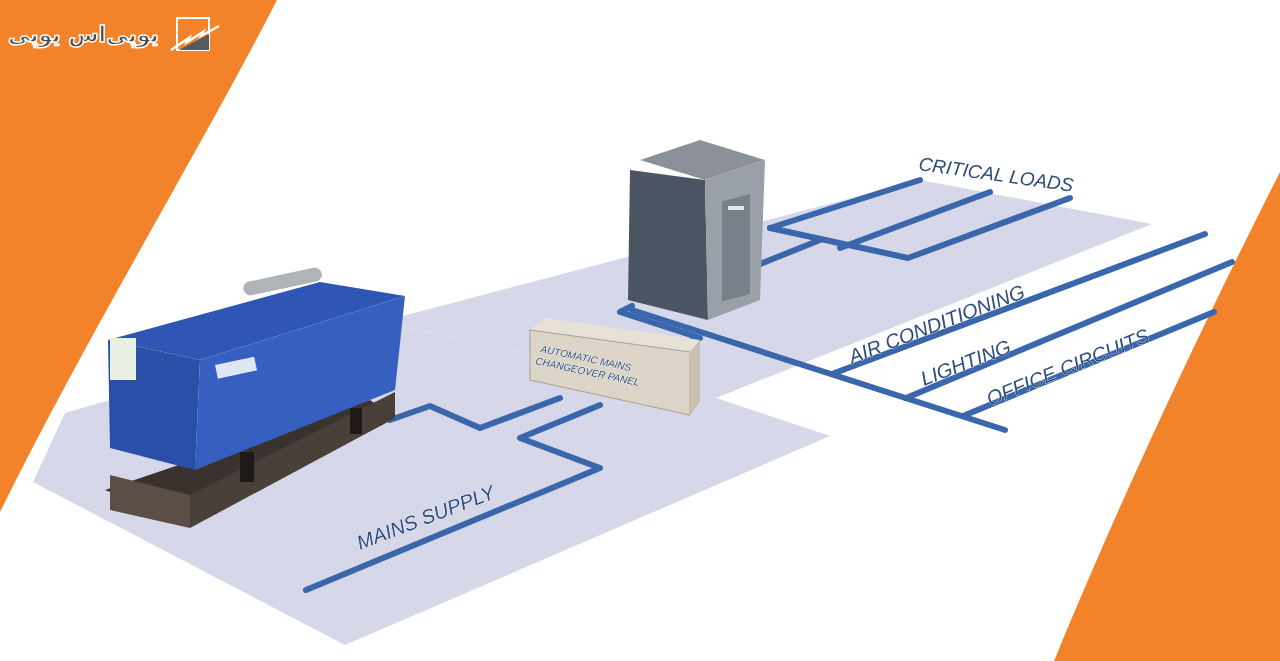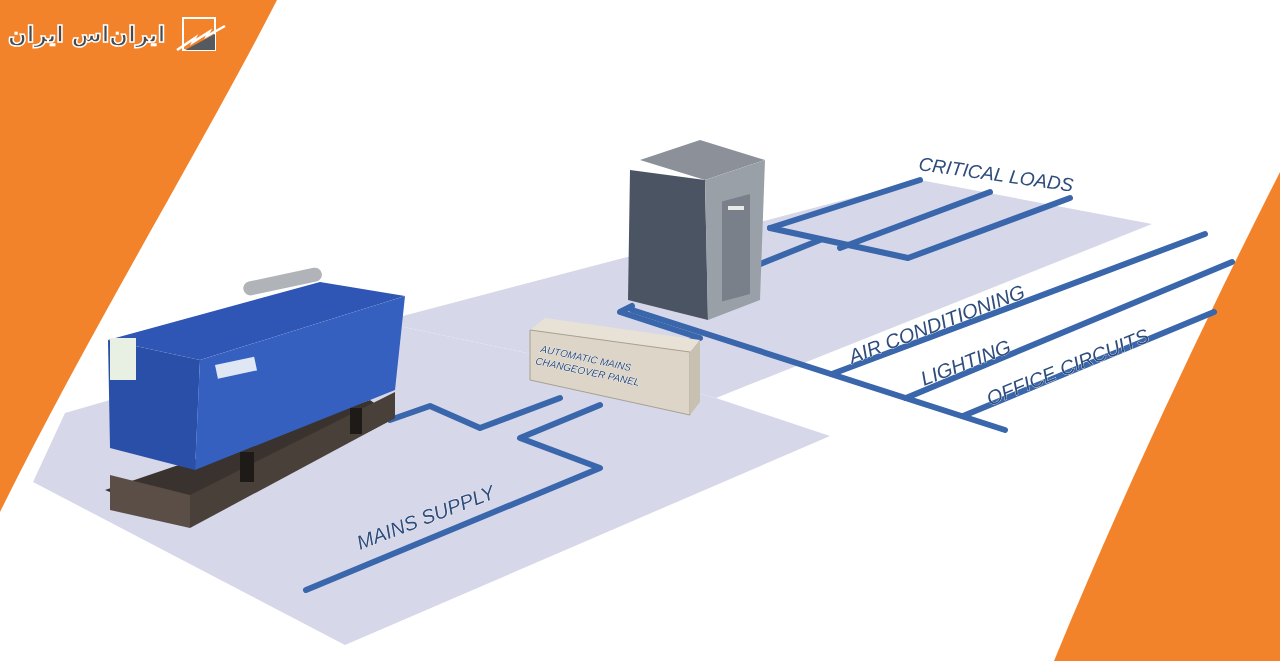--- a/index.html
+++ b/index.html
@@ -85,19 +85,19 @@
   </g>
 
   <text class="label" x="918" y="170" font-size="19" font-style="normal" transform="rotate(8 918 170)">CRITICAL LOADS</text>
   <text class="label" x="852" y="364" font-size="20" transform="rotate(-21 852 364)">AIR CONDITIONING</text>
   <text class="label" x="924" y="386" font-size="20" transform="rotate(-21 924 386)">LIGHTING</text>
   <text class="label" x="990" y="406" font-size="20" transform="rotate(-22 990 406)">OFFICE CIRCUITS</text>
   <text class="label" x="360" y="550" font-size="20" transform="rotate(-21 360 550)">MAINS SUPPLY</text>
 </svg>
 
 <div class="logo">
-  <span class="logo-text">ایران‌اس ایران</span>
+  <span class="logo-text">یوپی‌اس یوپی</span>
   <svg width="56" height="40" viewBox="0 0 56 40">
     <rect x="10" y="4" width="32" height="32" fill="none" stroke="#ffffff" stroke-width="2"></rect>
     <polygon points="12,36 42,20 42,36" fill="#555a60"></polygon>
     <polyline points="4,36 22,24 20,28 36,18 34,22 52,12" fill="none" stroke="#ffffff" stroke-width="2.5"></polyline>
   </svg>
 </div>
 
 </body></html>

